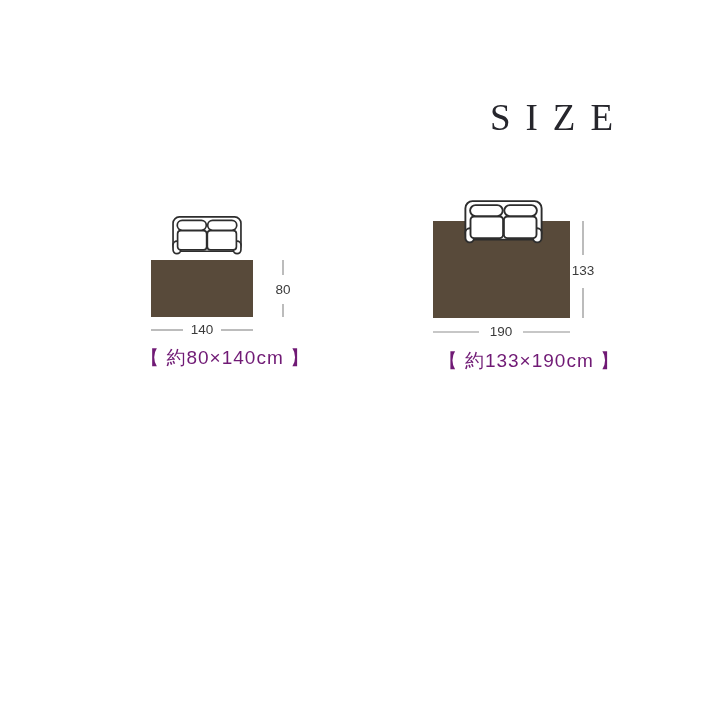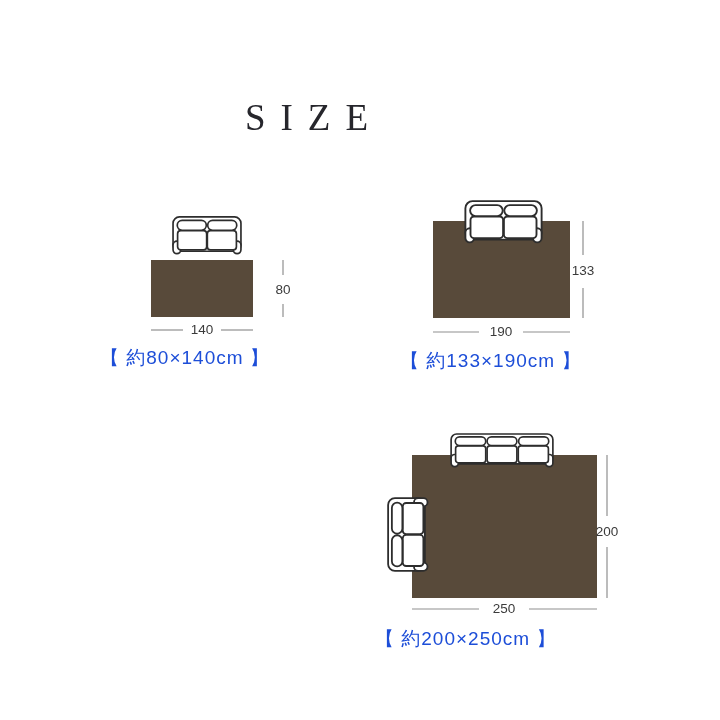--- a/index.html
+++ b/index.html
@@ -3,29 +3,29 @@
 <meta charset="utf-8">
 <style>
   html,body{margin:0;padding:0;}
   body{
     width:720px;height:720px;background:#ffffff;position:relative;
     font-family:"Liberation Sans", sans-serif;overflow:hidden;
   }
   .page{position:absolute;inset:0;background:#ffffff;}
   .title{
     position:absolute;top:99px;left:0;width:628px;
-    text-align:center;font-family:"Liberation Serif", serif;
+    text-align:right;font-family:"Liberation Serif", serif;
     font-size:37px;line-height:37px;letter-spacing:15px;padding-left:0;
     box-sizing:border-box;color:#26262c;font-weight:400;
   }
   .panel{position:absolute;}
   .panel svg{display:block;position:absolute;top:0;left:0;}
   .caption{
-    position:absolute;left:0;width:100%;text-align:left;
-    font-size:19px;letter-spacing:1px;color:#1d4ed8;white-space:pre;
+    position:absolute;left:0;width:100%;text-align:right;
+    font-size:19px;letter-spacing:1px;color:#701a75;white-space:pre;
   }
   .dim-text{
     font-family:"Liberation Sans", sans-serif;font-size:13.5px;fill:#3b3b3b;
   }
   .dim-line{stroke:#8f8f8f;stroke-width:1.2;}
   .rug{fill:#584a3a;}
   .hidden-defs{position:absolute;width:0;height:0;overflow:hidden;}
 </style>
 </head>
 <body>
@@ -91,34 +91,14 @@
       <g>
         <line class="dim-line" x1="33" y1="147" x2="79" y2="147"></line>
         <line class="dim-line" x1="123" y1="147" x2="170" y2="147"></line>
         <text class="dim-text" x="101" y="151" text-anchor="middle">190</text>
       </g>
     </svg>
     <div class="caption" style="top:163px;">【 約133×190cm 】</div>
   </div>
 
 
-  <div class="panel" style="left:375px;top:420px;width:245px;height:238px;">
-    <svg width="245" height="200" viewBox="0 0 245 200">
-      <rect class="rug" x="37" y="35" width="185" height="143"></rect>
-      <use href="#sofa3" x="72" y="13" width="110" height="36"></use>
-      <g transform="translate(12,155) rotate(-90)">
-        <use href="#sofa2" x="0" y="0" width="81" height="42"></use>
-      </g>
-      <g>
-        <line class="dim-line" x1="232" y1="35" x2="232" y2="96"></line>
-        <line class="dim-line" x1="232" y1="127" x2="232" y2="178"></line>
-        <text class="dim-text" x="232" y="116" text-anchor="middle">200</text>
-      </g>
-      <g>
-        <line class="dim-line" x1="37" y1="189" x2="104" y2="189"></line>
-        <line class="dim-line" x1="154" y1="189" x2="222" y2="189"></line>
-        <text class="dim-text" x="129" y="193" text-anchor="middle">250</text>
-      </g>
-    </svg>
-    <div class="caption" style="top:206px;">【 約200×250cm 】</div>
-  </div>
 
 </div>
 
 </body></html>

